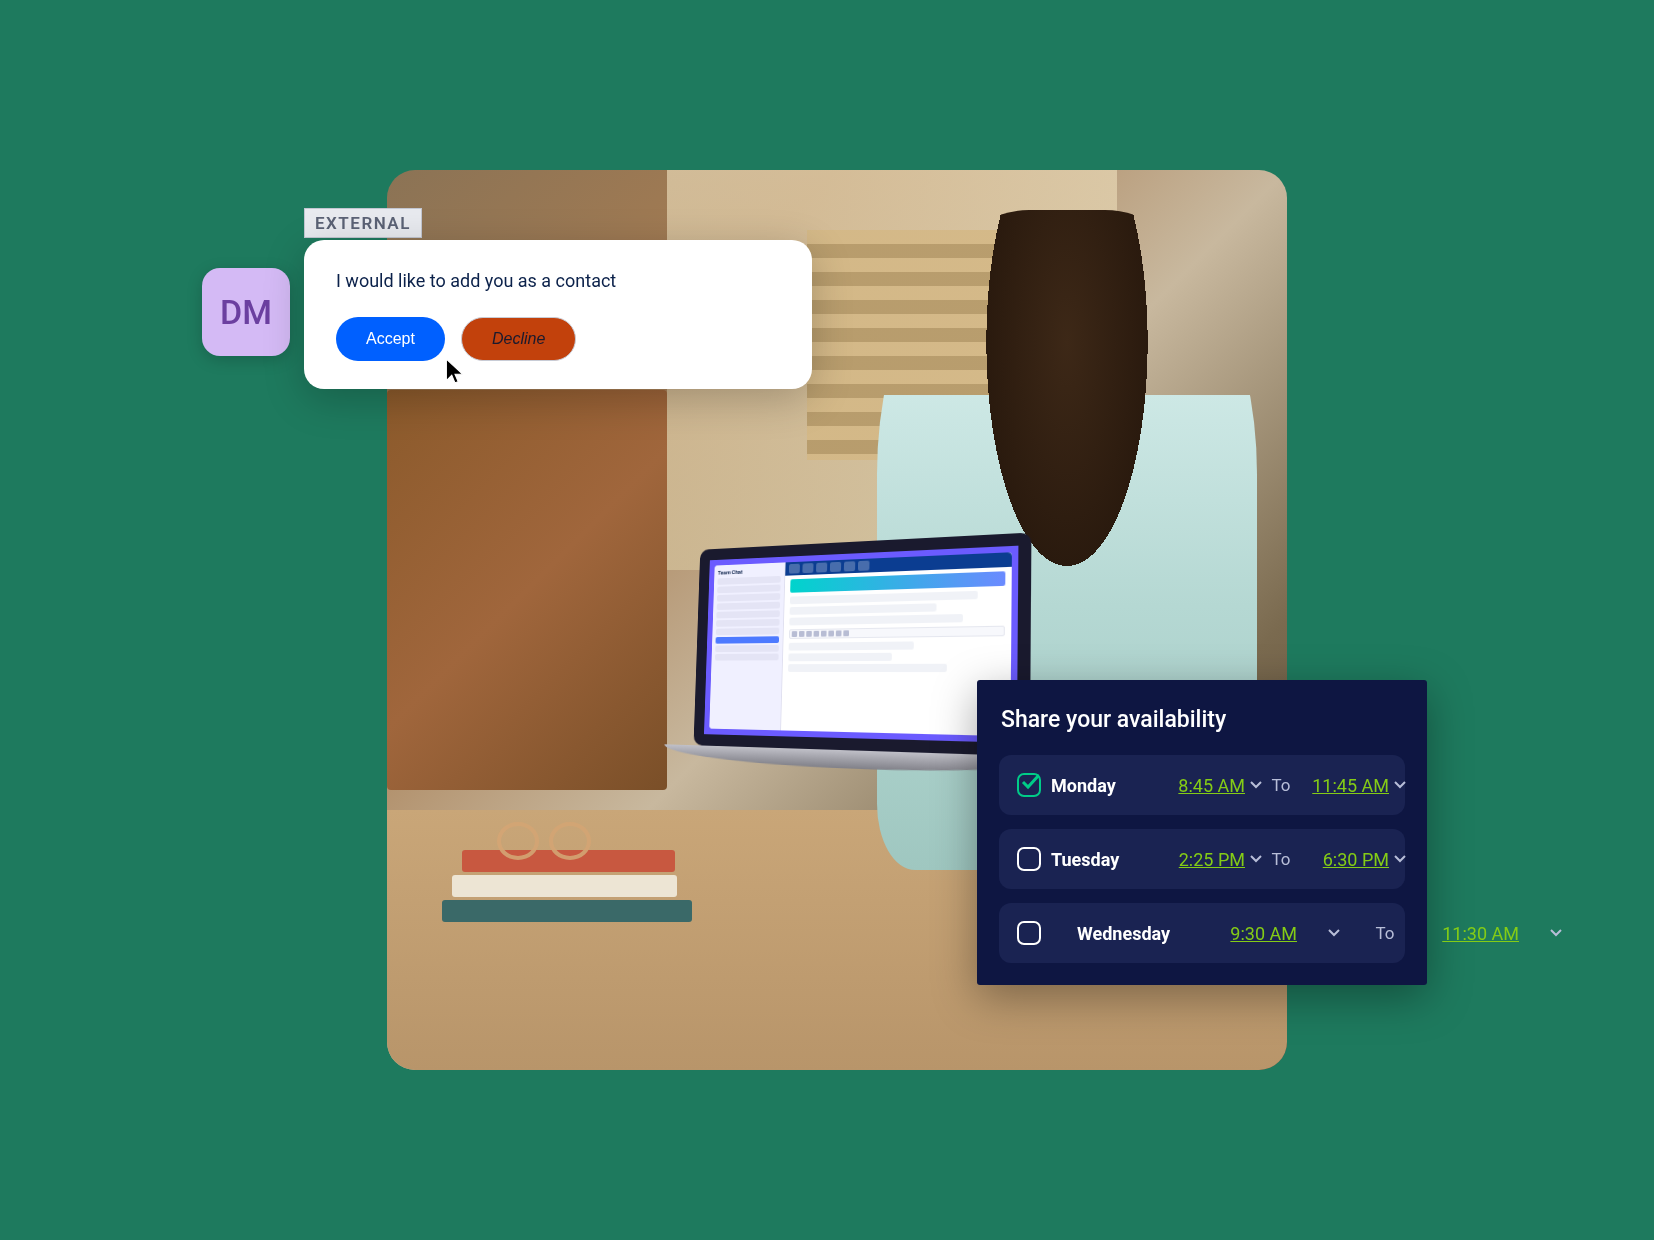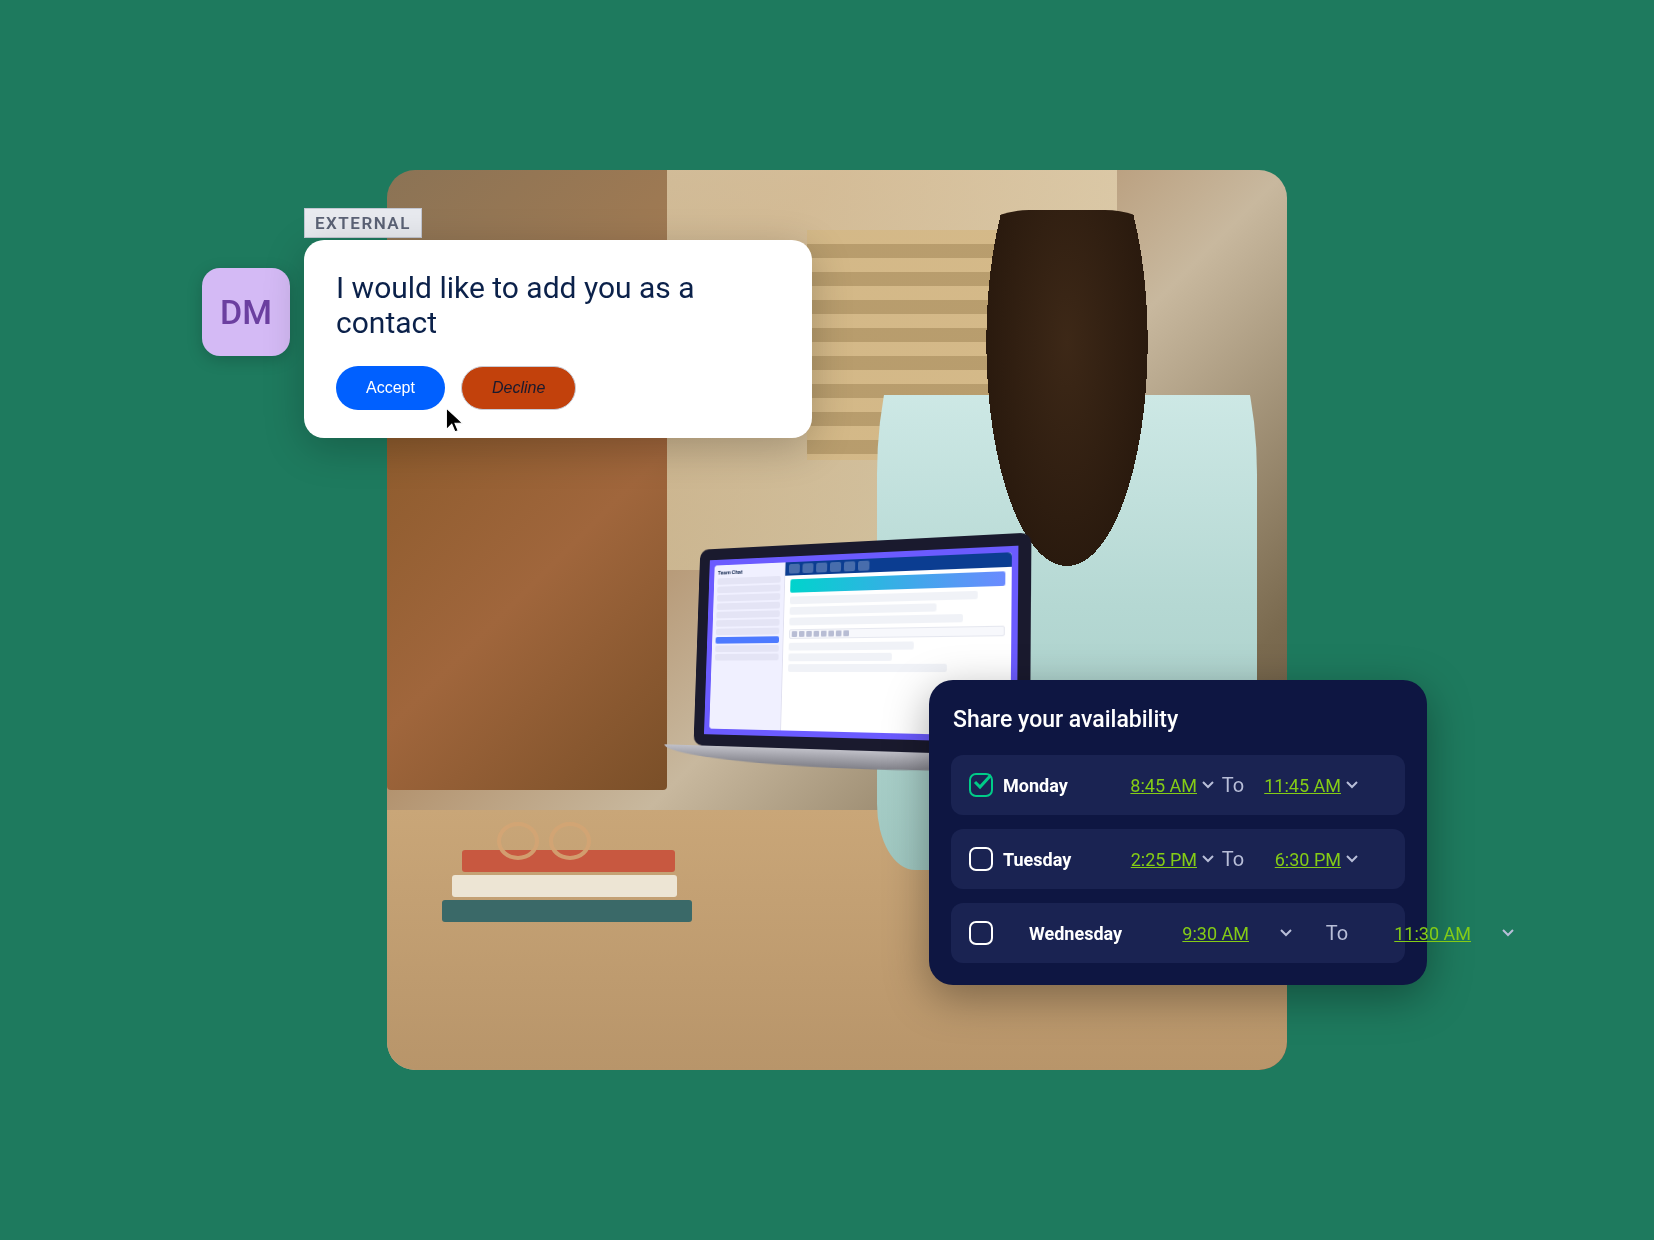--- a/index.html
+++ b/index.html
@@ -282,21 +282,21 @@
       left: 102px;
       top: 32px;
       width: 508px;
       background: #fff;
       border-radius: 20px;
       padding: 30px 32px 28px;
       box-shadow: 0 10px 40px rgba(0,0,0,0.22);
     }
     
     .contact-message {
-      font-size: 30px;
+      font-size: 18px;
       color: #0b214a;
       margin-bottom: 26px;
       font-weight: 400;
     }
     
     .contact-actions {
       display: flex;
       gap: 16px;
       position: relative;
     }
@@ -334,23 +334,23 @@
     .cursor svg {
       width: 22px;
       height: 28px;
     }
     
     
     .availability-card {
       position: absolute;
       right: 40px;
       top: 550px;
-      width: 498px;
+      width: 450px;
       background: #0e1642;
-      border-radius: 24px;
+      border-radius: 3px;
       padding: 26px 22px 22px;
       box-shadow: 0 12px 44px rgba(0,0,0,0.35);
       color: #e8eaf2;
     }
     
     .availability-title {
       font-size: 23px;
       font-weight: 500;
       color: #fff;
       margin-bottom: 22px;
@@ -421,21 +421,21 @@
       width: 12px;
       height: 8px;
       stroke: #b8bed8;
       stroke-width: 2;
       fill: none;
     }
     
     .to-label {
       color: #b8bed8;
       text-align: center;
-      font-size: 20px;
+      font-size: 17px;
     }
   </style>
 </head>
 <body>
 
 <div class="canvas">
 
   <div class="photo-bg">
     <div class="photo-window"></div>
     <div class="photo-blinds"></div>

